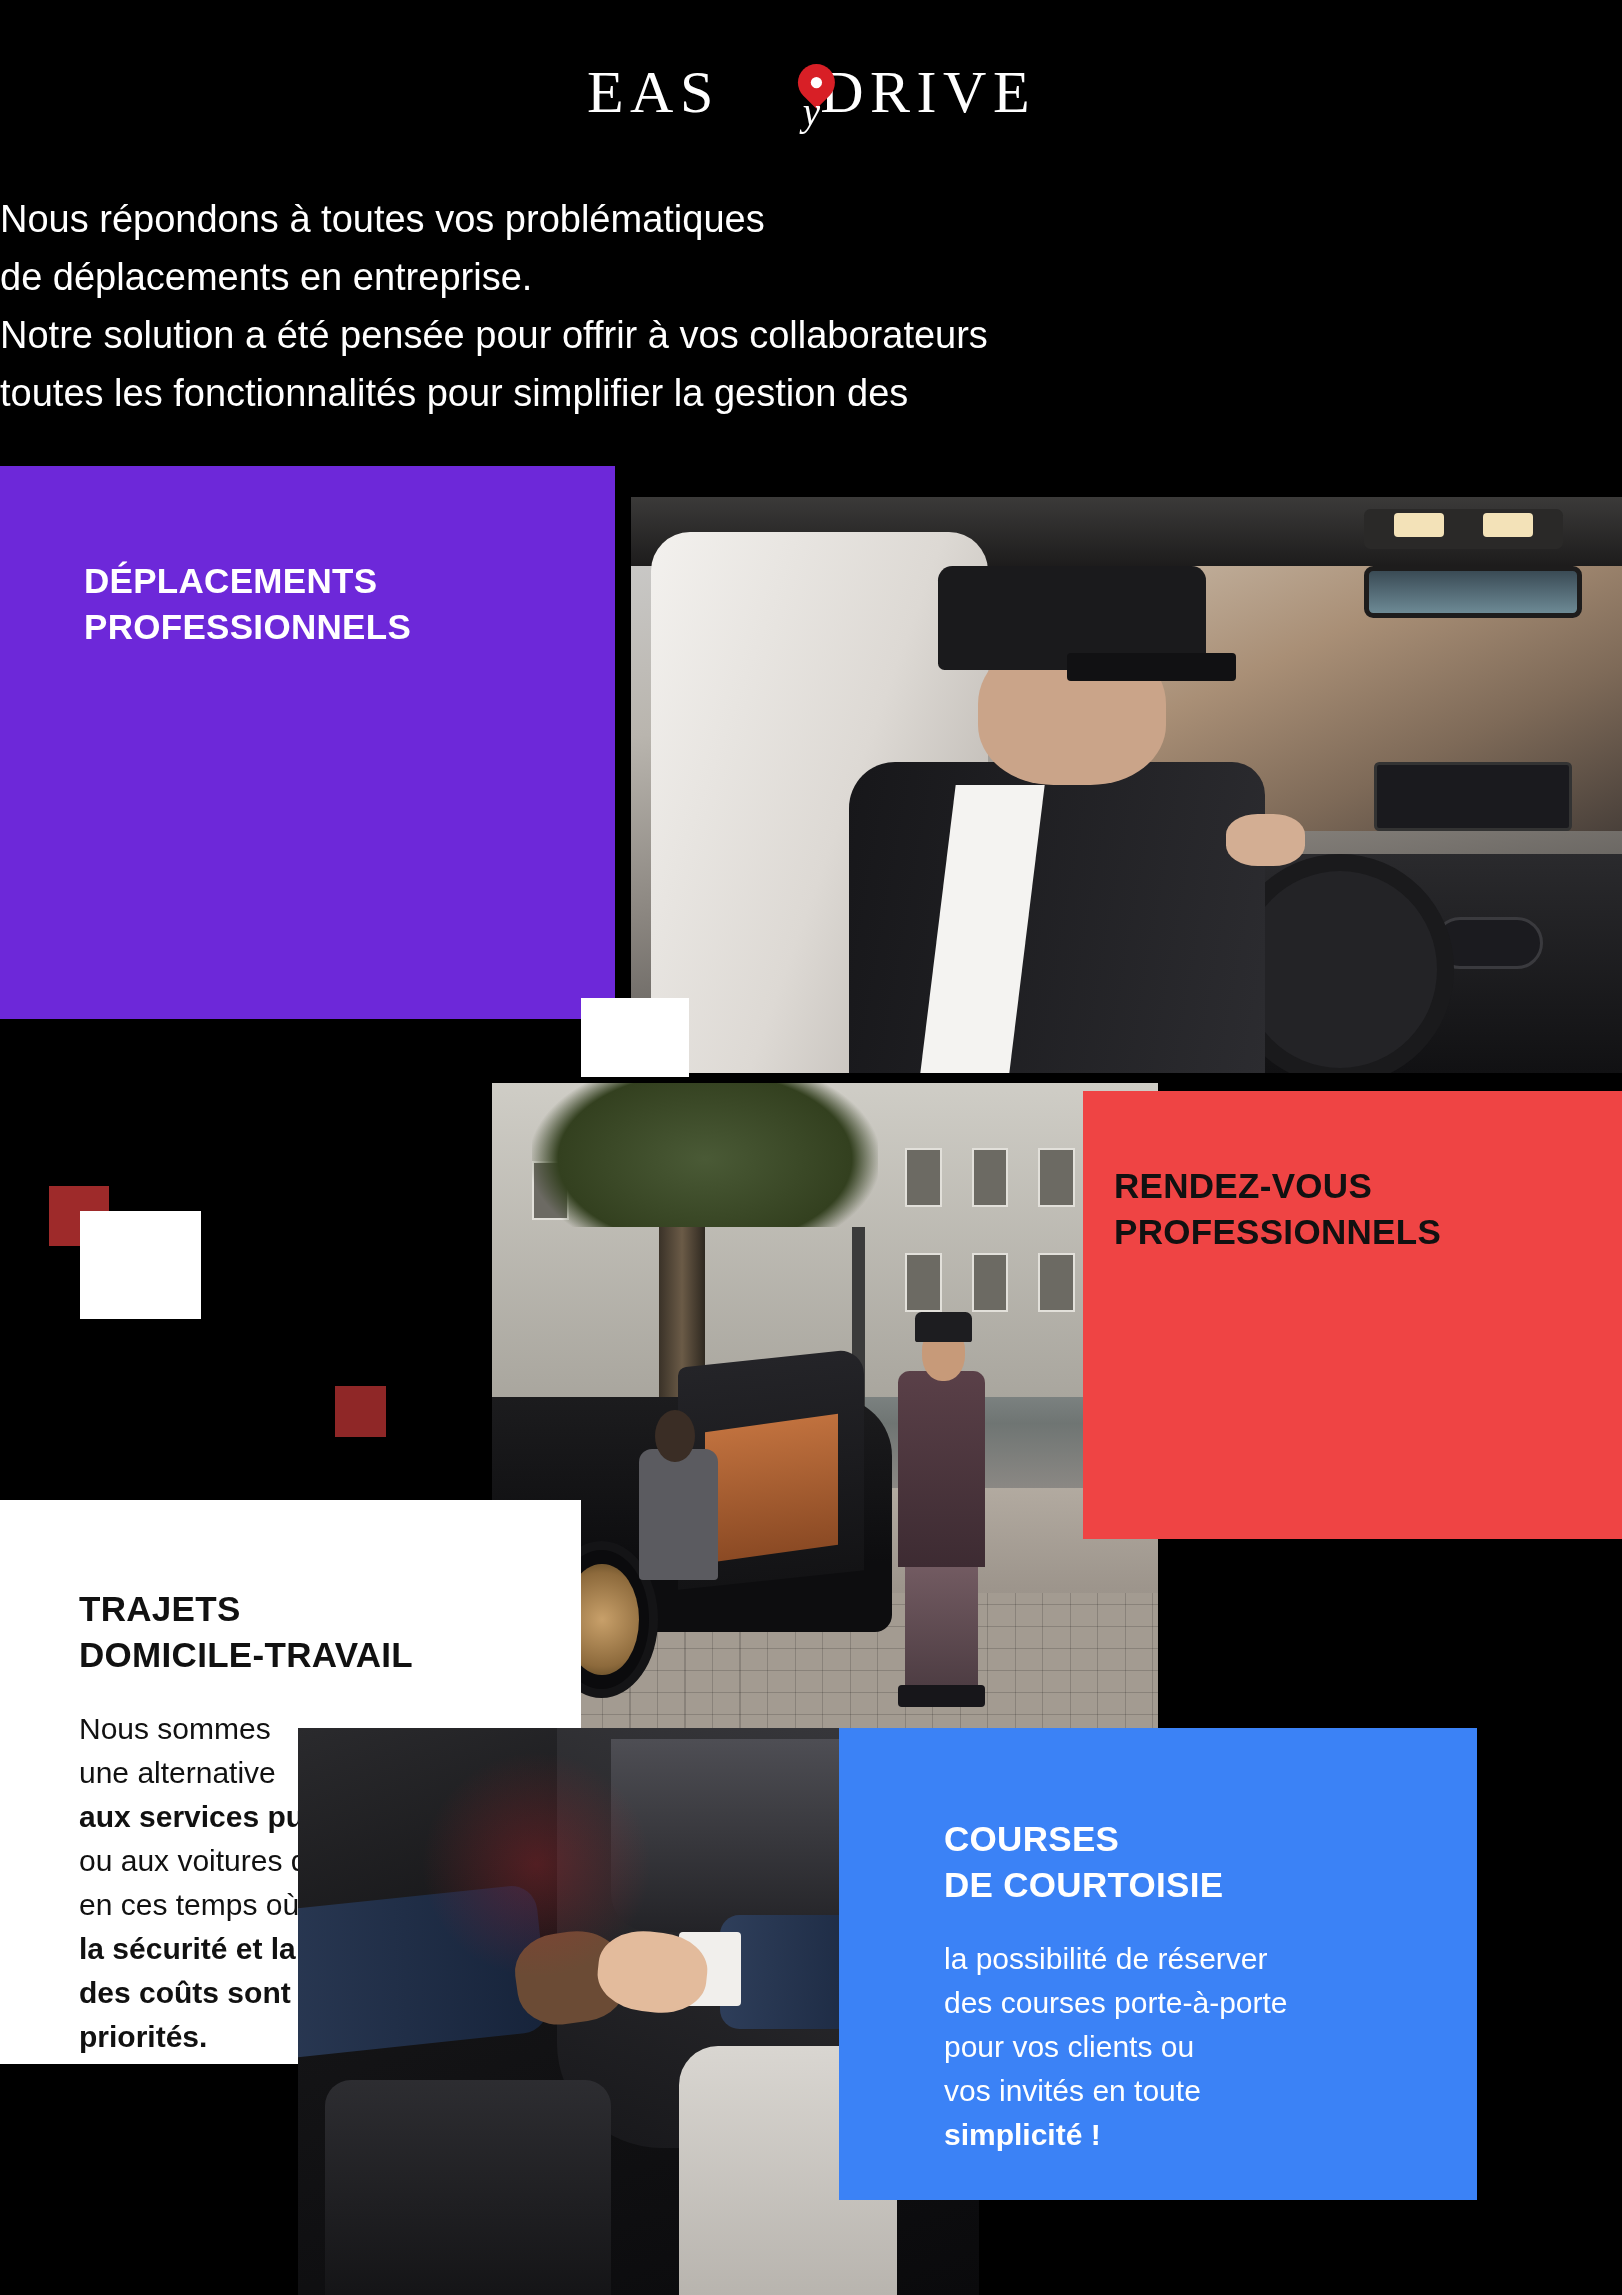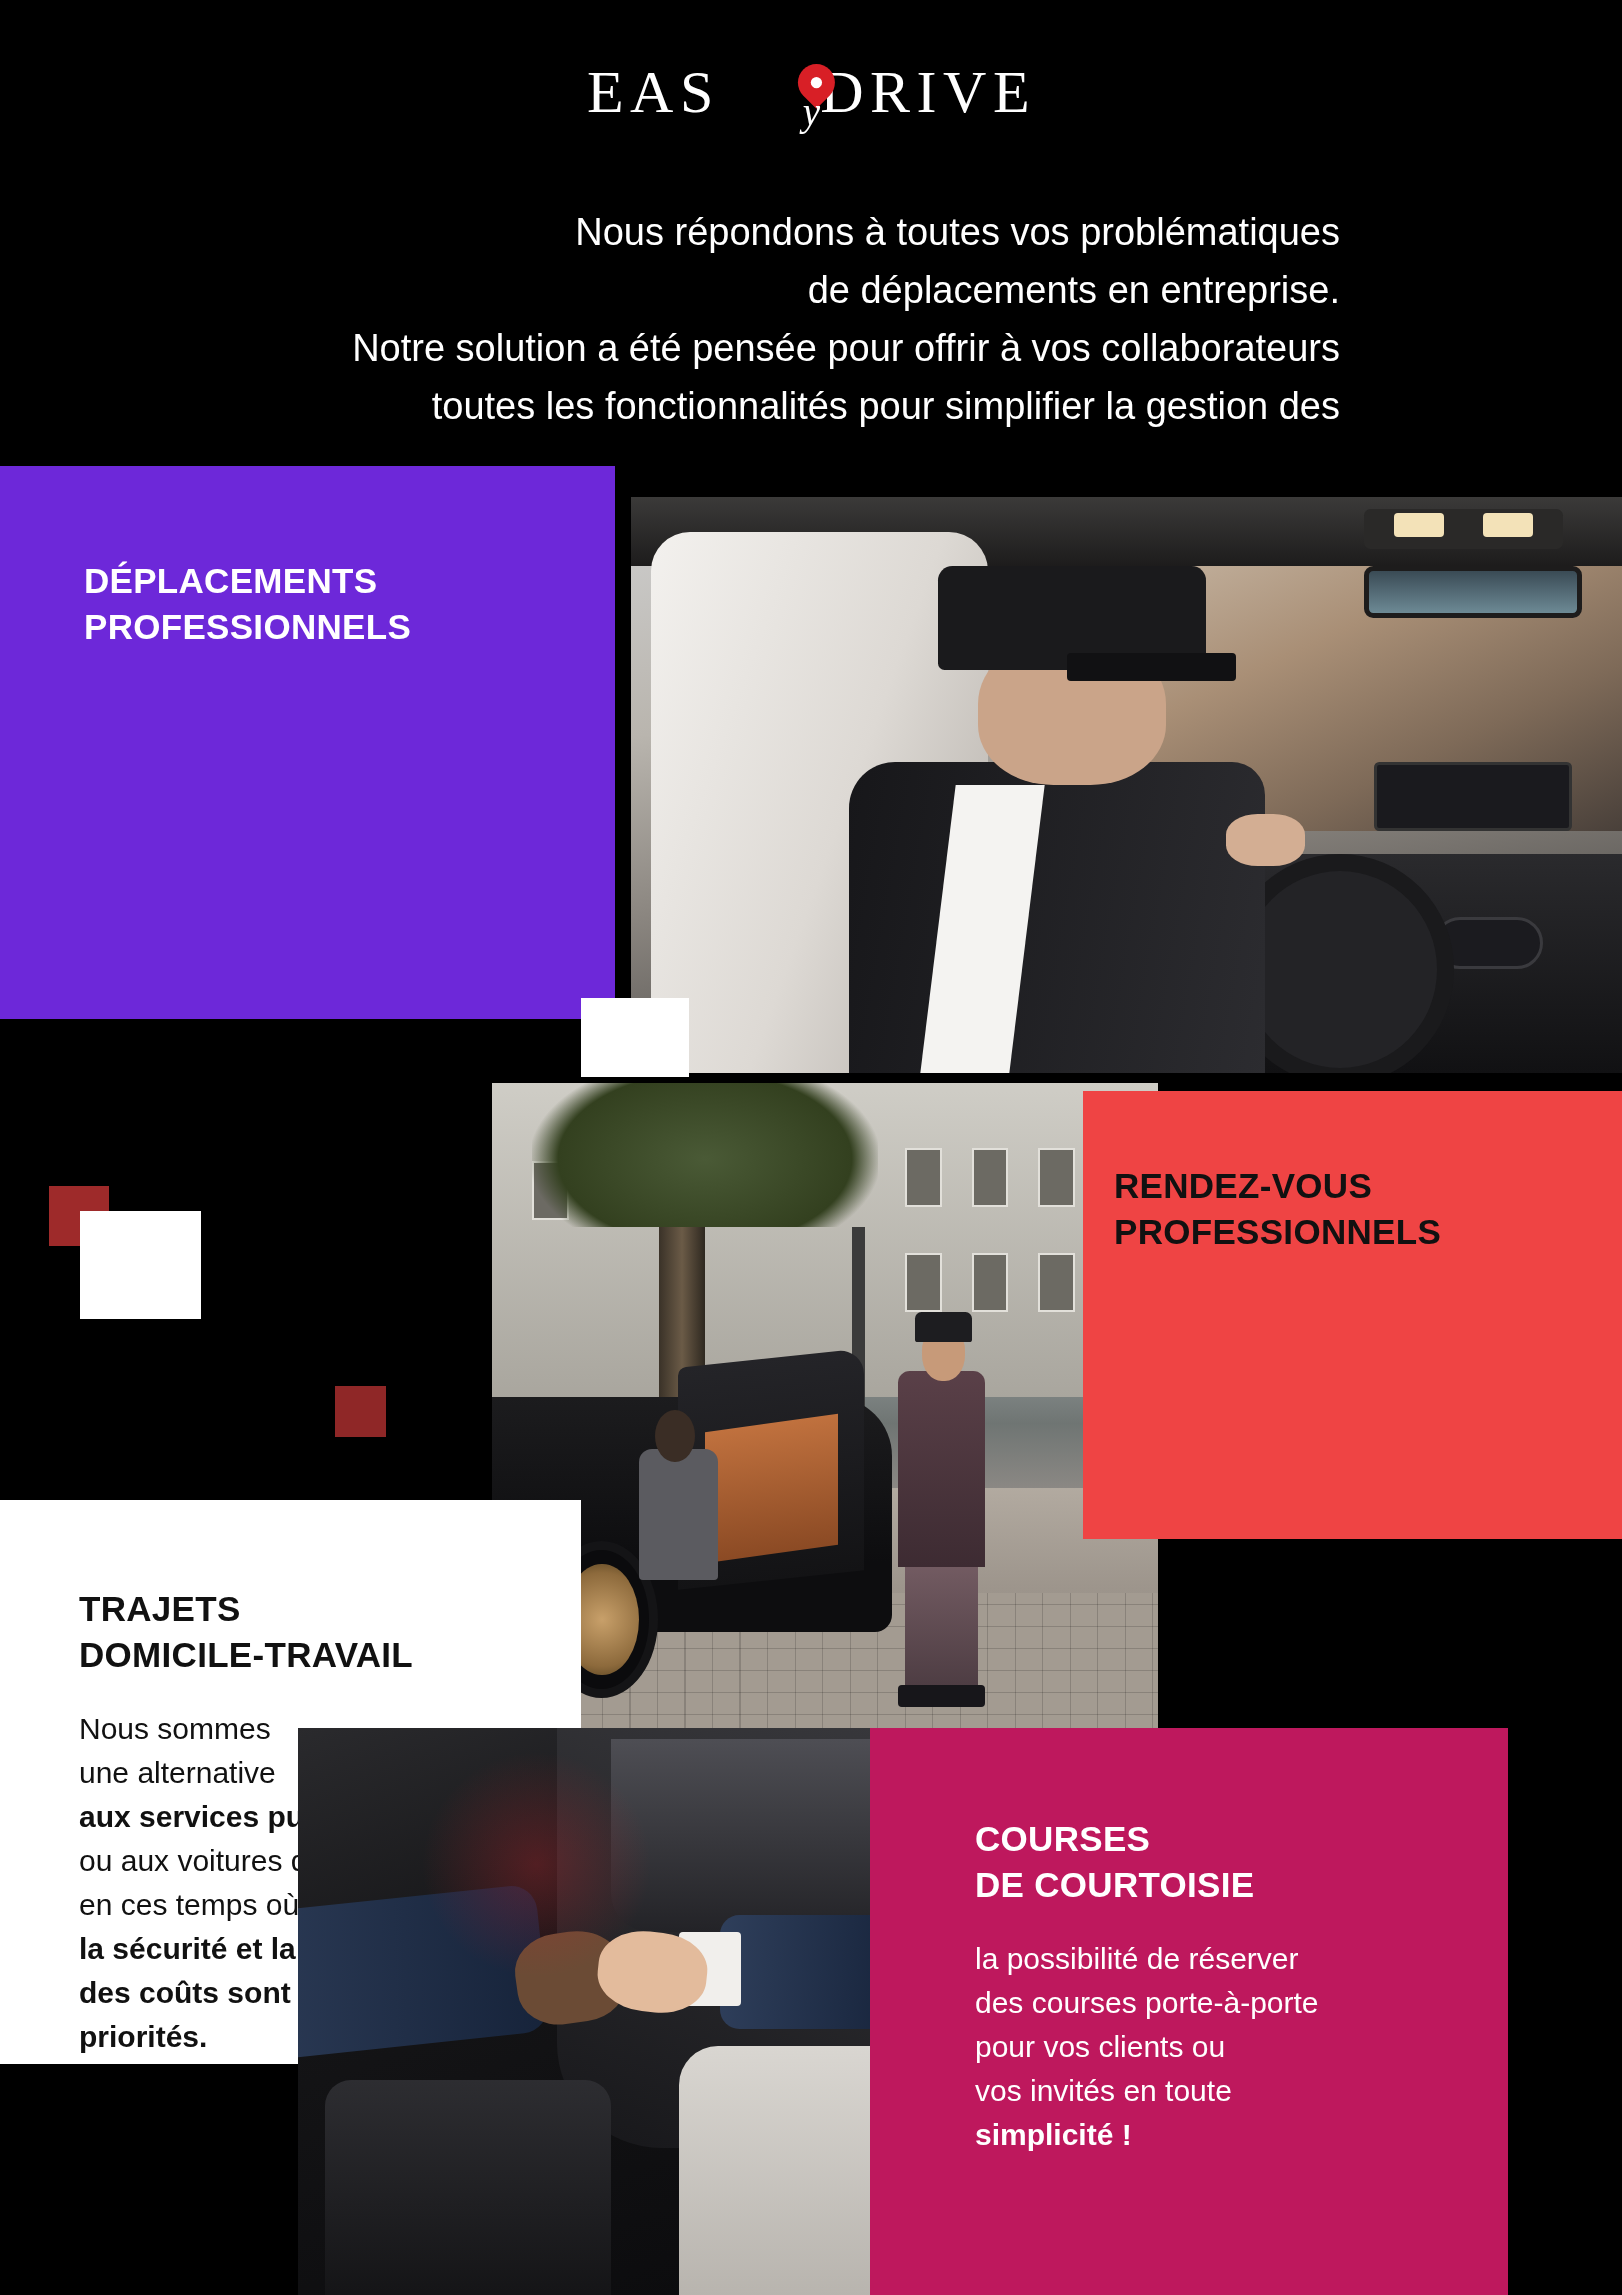--- a/index.html
+++ b/index.html
@@ -59,26 +59,25 @@
     font-family:"Liberation Serif", serif;
     font-size:39px;
     font-style:italic;
     z-index:3;
     letter-spacing:0;
   }
 
   .intro {
     position:absolute;
     top:190px; left:0; width:1340px;
-    text-align:right;
+    text-align:left;
     color:#ffffff;
     font-size:38px;
     line-height:58px;
     font-weight:300;
-    margin-top:13px;
   }
   .intro div { white-space:nowrap; }
 
   
   .card-red-1 {
     position:absolute;
     left:0; top:466px;
     width:615px; height:553px;
     background:#6d28d9;
   }
@@ -167,23 +166,23 @@
   
   .photo-3 {
     position:absolute;
     left:298px; top:1728px;
     width:681px; height:568px;
     overflow:hidden;
     background:#1b1b1d;
   }
   .card-red-2 {
     position:absolute;
-    left:870px; top:1728px;
-    width:638px; height:568px;
-    background:#be185d;
+    left:839px; top:1728px;
+    width:638px; height:472px;
+    background:#3b82f6;
   }
   .card-red-2 .card-inner { padding:88px 0 0 105px; }
 
   
   .ph { position:absolute; inset:0; }
 
   
   .p1-sky {
     position:absolute; left:0; top:0; width:100%; height:100%;
     background:linear-gradient(170deg,#cfcfcf 0%, #b9b5ae 32%, #8b8680 56%, #2e2d2c 100%);

